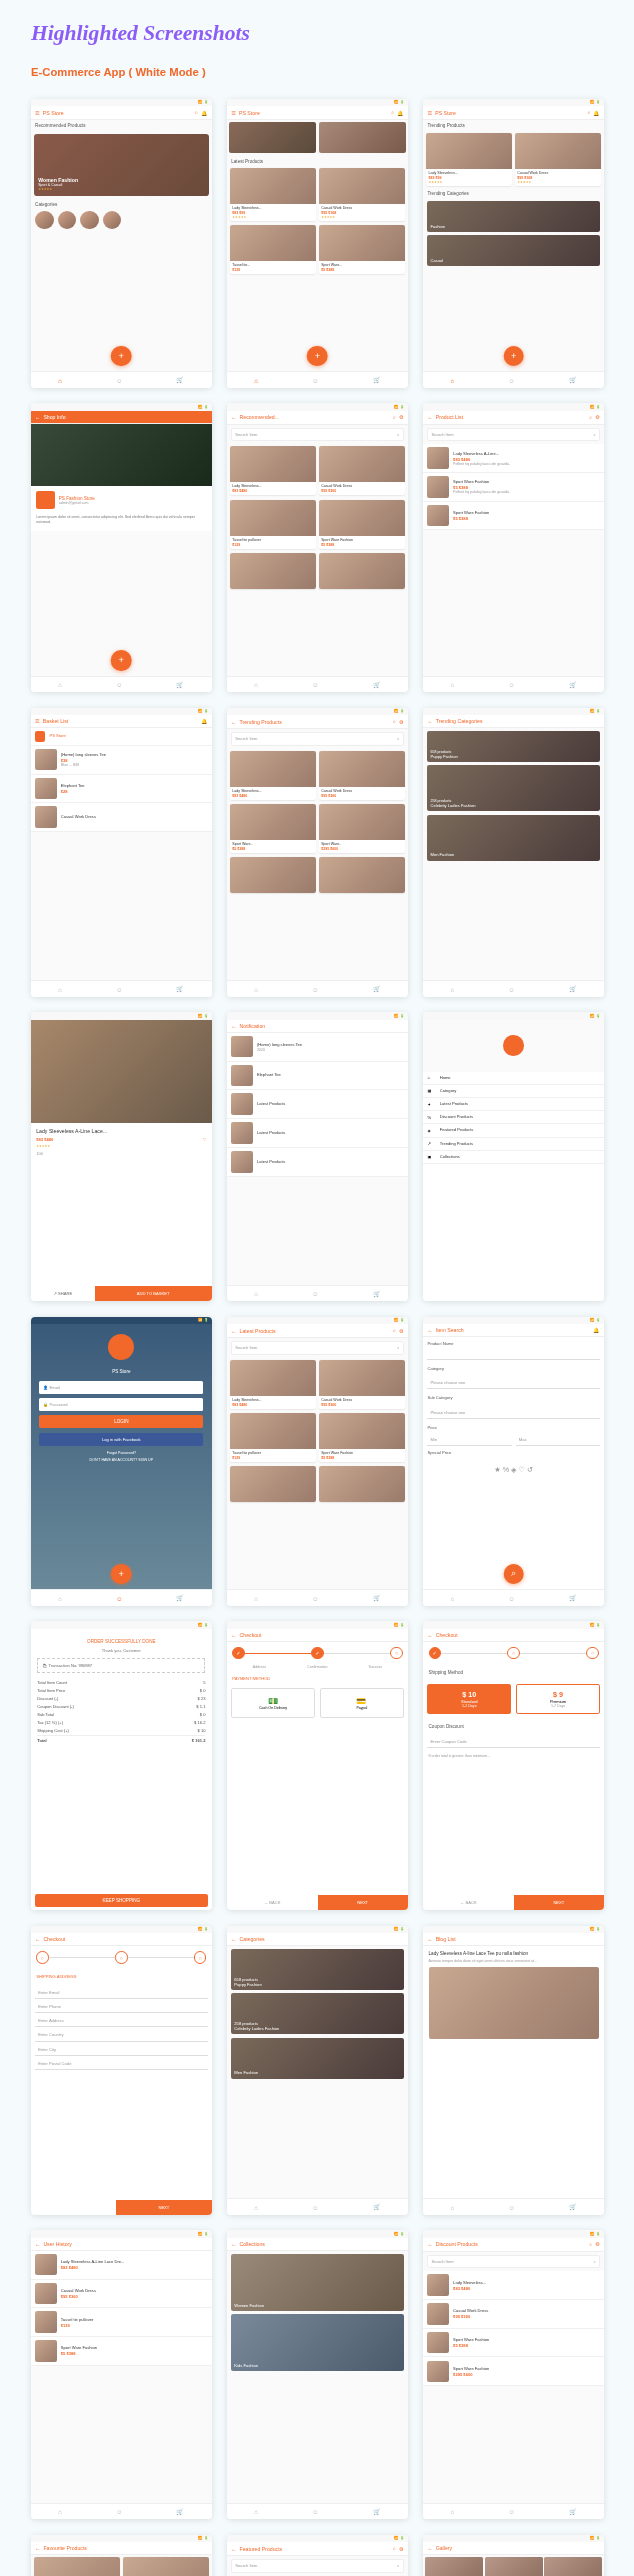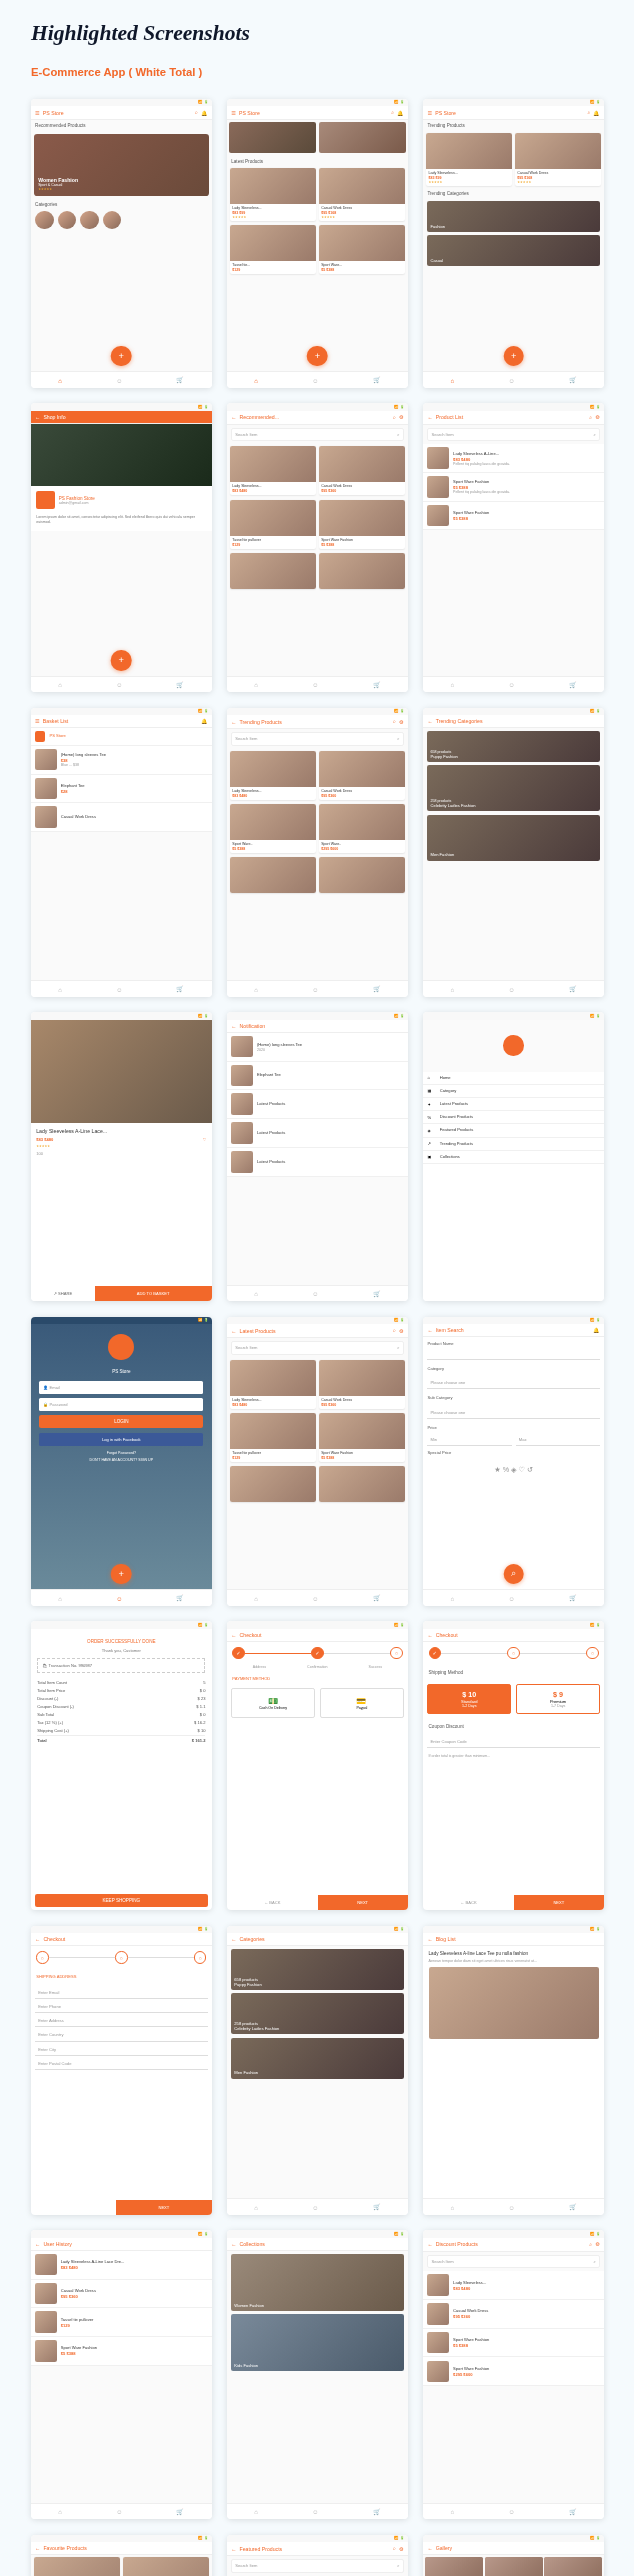--- a/index.html
+++ b/index.html
@@ -1,17 +1,17 @@
 <!DOCTYPE html>
 <html style="font-size:8.2px"><head>
 <meta charset="utf-8">
 <style>
 * { margin: 0; padding: 0; box-sizing: border-box; }
 body { font-family: -apple-system, Arial, sans-serif; background: #f5fafd; width: 635px; }
-.main-title { font-family: Georgia, serif; font-style: italic; font-weight: bold; font-size: 21.6px; color: #0f172a; padding: 20.6px 31px 10.3px; }
+.main-title { font-family: Georgia, serif; font-style: italic; font-weight: bold; font-size: 21.6px; color: #8b5cf6; padding: 20.6px 31px 10.3px; }
 .sub-title { font-size: 11.3px; color: #f2682a; font-weight: 600; padding: 10.3px 31px 15.5px; }
 .grid { display: grid; grid-template-columns: repeat(3, 1fr); gap: 15.5px; padding: 5.2px 31px 31px; }
 .phone { background: #fff; border-radius: 4.1px; box-shadow: 0 1px 6.2px rgba(0,0,0,0.12); overflow: hidden; height: 289px; display: flex; flex-direction: column; position: relative; }
 .status-bar { height: 7.2px; background: #f8f8f8; display: flex; justify-content: flex-end; align-items: center; padding: 0 3.1px; font-size: 3.6px; color: #555; gap: 1.5px; }
 .app-bar { background: #fff; display: flex; align-items: center; padding: 3.1px 4.1px; font-size: 5.2px; color: #f2682a; gap: 3.1px; border-bottom: 0.5px solid #eee; }
 .app-bar.orange { background: #f2682a; color: #fff; }
 .app-bar .title { flex: 1; font-weight: 500; }
 .content { flex: 1; overflow: hidden; font-size: 4.1px; background: #fafafa; position: relative; }
 .nav-bar { height: 16.5px; border-top: 0.5px solid #eee; display: flex; justify-content: space-around; align-items: center; background: #fff; color: #bbb; font-size: 6.2px; }
 .nav-bar .active { color: #f2682a; }
@@ -48,21 +48,21 @@
 .fb-btn { background: #3b5998; color: #fff; padding: 4.1px; text-align: center; font-size: 4.1px; border-radius: 1.5px; margin-top: 4.1px; }
 .chk-cards { display: flex; gap: 5.2px; padding: 4.1px; }
 .chk-card { flex: 1; border: 0.5px solid #f2682a; border-radius: 2.1px; padding: 5.2px; text-align: center; }
 .chk-card.sel { background: #f2682a; color: #fff; }
 .big-photo { height: 103px; background: linear-gradient(135deg,#a8886a,#6a5a4a); }
 </style>
 </head>
 <body>
 
 <h1 class="main-title">Highlighted Screenshots</h1>
-<div class="sub-title">E-Commerce App ( White Total )</div>
+<div class="sub-title">E-Commerce App ( White Mode )</div>
 
 <div class="grid">
 
 <div class="phone">
   <div class="status-bar">
         <span>📶</span>
         <span>🔋</span>
       </div>
   <div class="app-bar">
     <span>☰</span>

